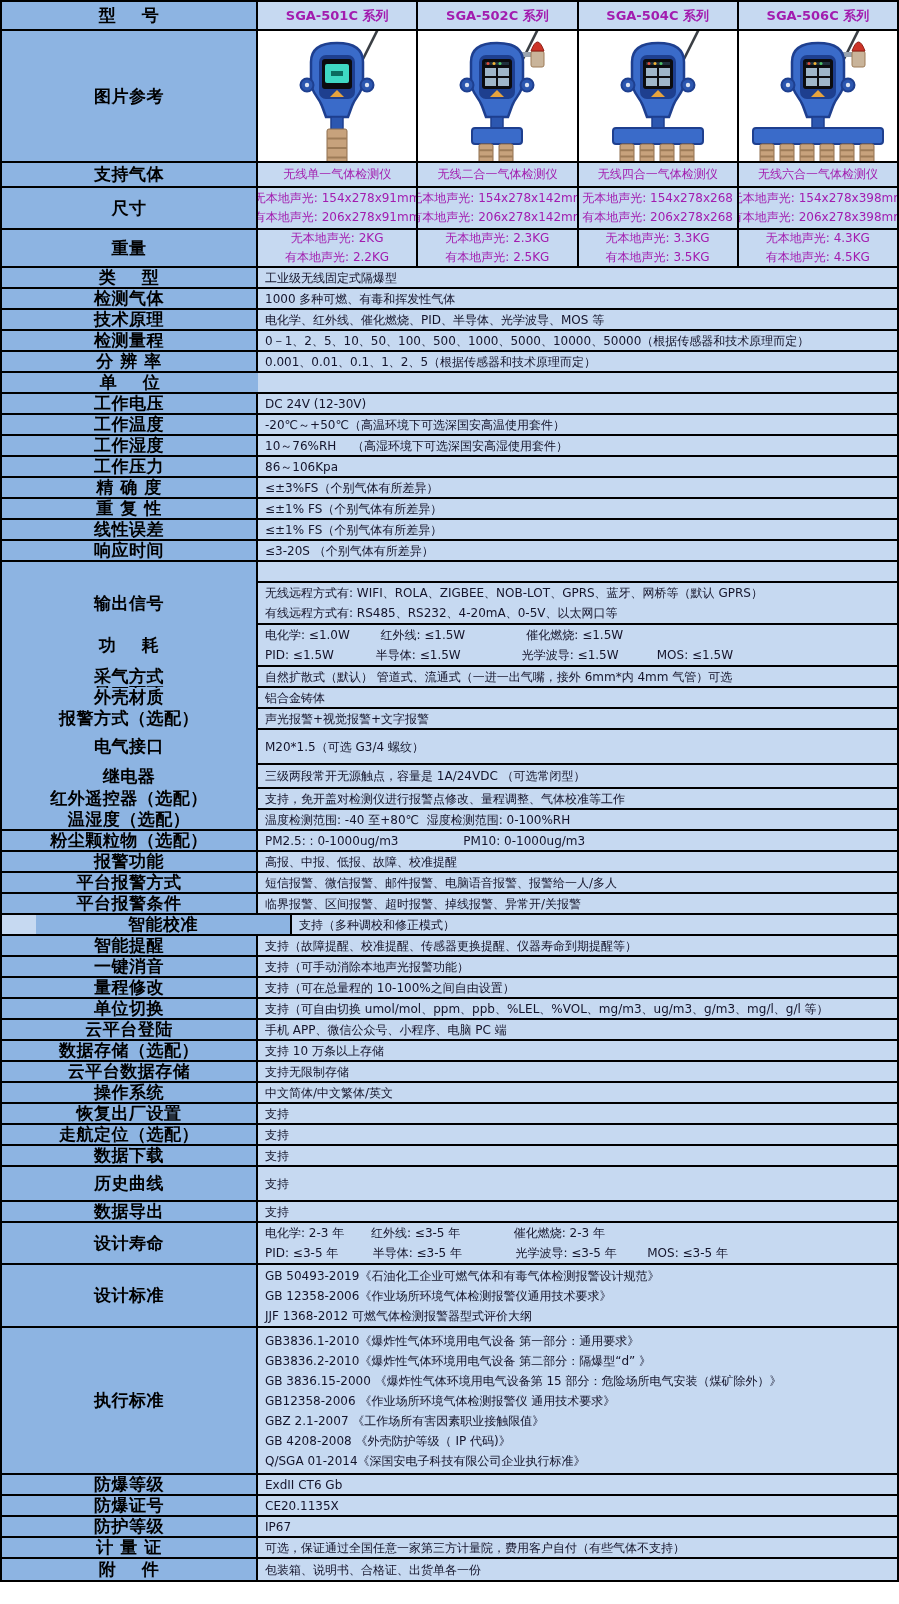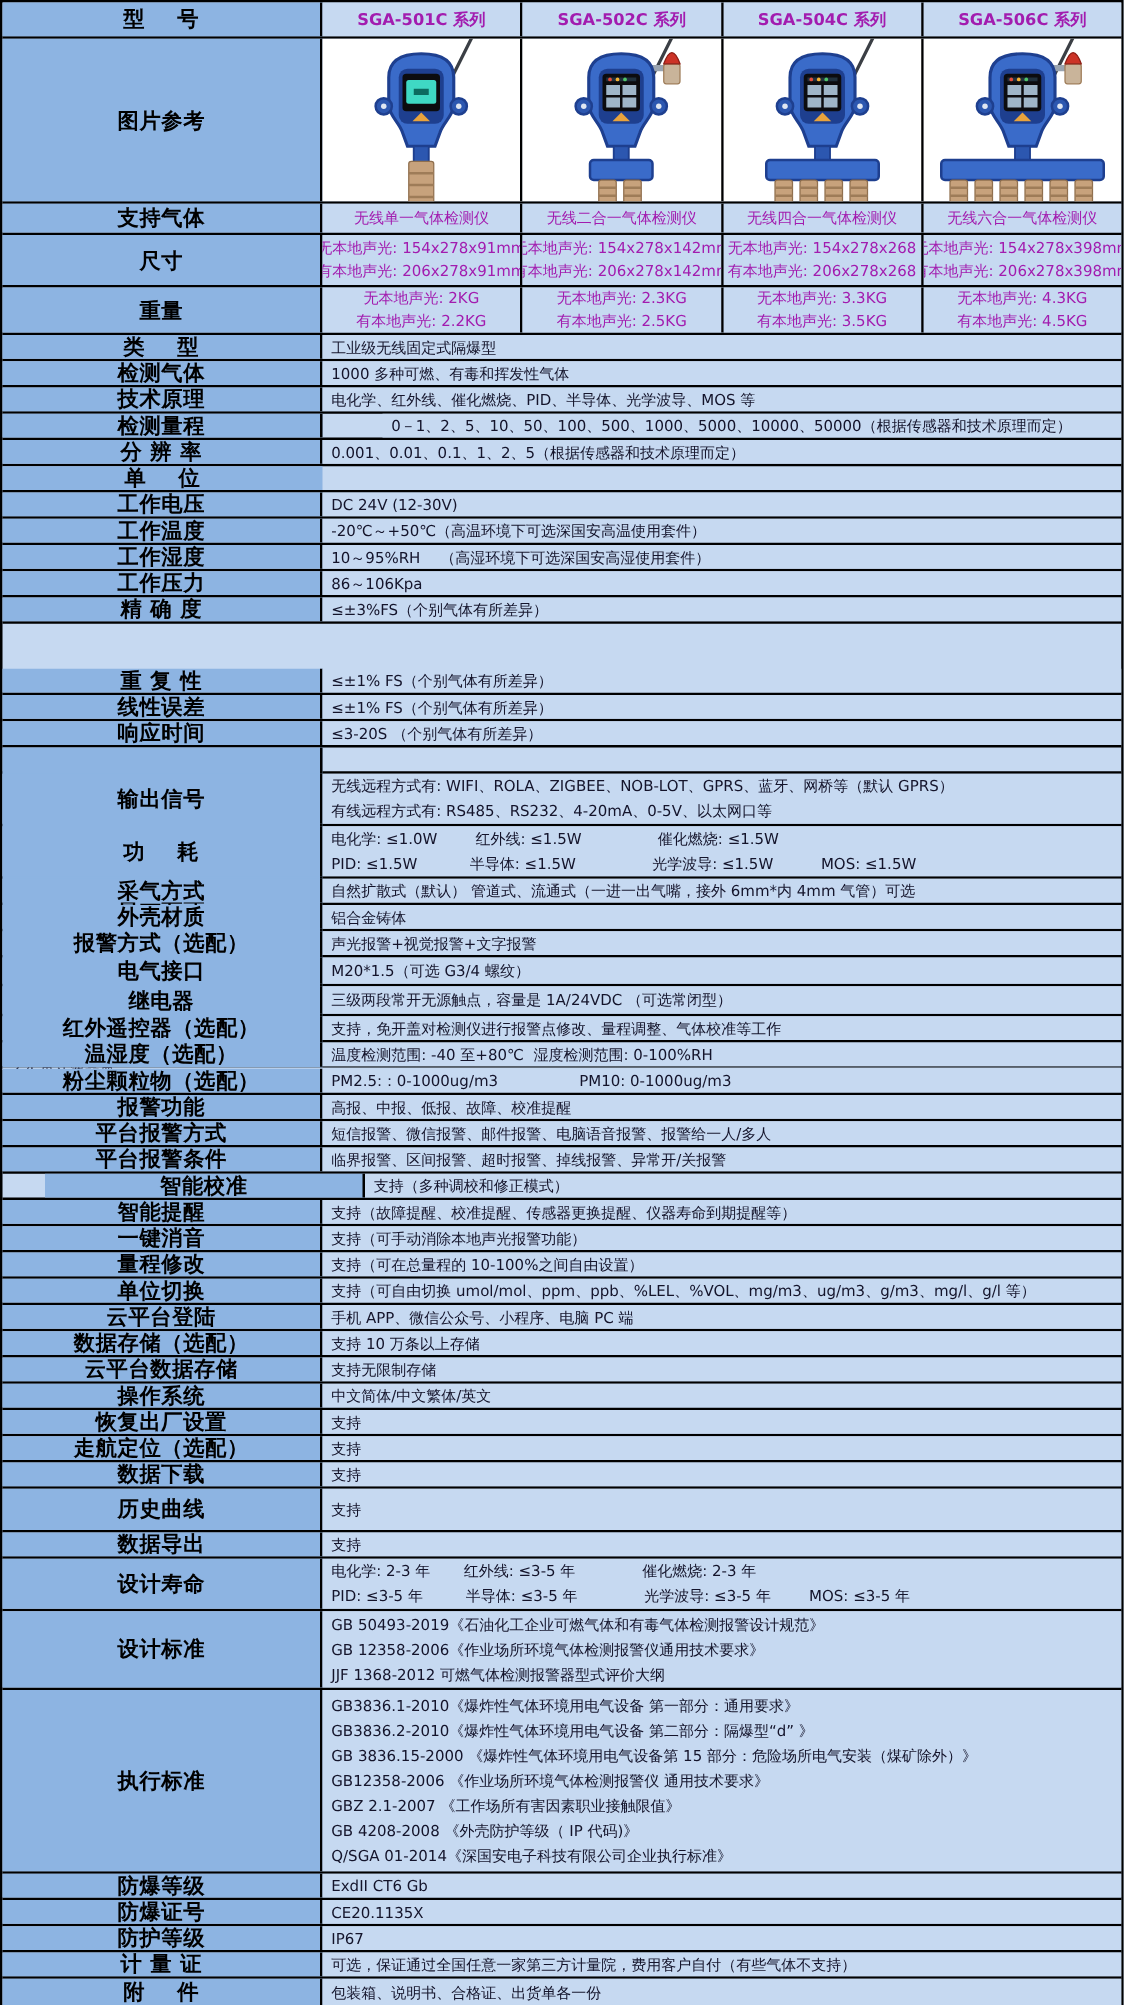--- a/index.html
+++ b/index.html
@@ -296,21 +296,21 @@
       </div><div class="row spec-row" style="height: 21px;">
         <div class="cell label">检测气体</div>
         <div class="cell value">
           <div class="line">1000 多种可燃、有毒和挥发性气体</div>
         </div>
       </div><div class="row spec-row" style="height: 21px;">
         <div class="cell label">技术原理</div>
         <div class="cell value">
           <div class="line">电化学、红外线、催化燃烧、PID、半导体、光学波导、MOS 等</div>
         </div>
-      </div><div class="row spec-row" style="height: 21px; gap: 48px;">
+      </div><div class="row spec-row" style="height: 21px;">
         <div class="cell label">检测量程</div>
         <div class="cell value">
           <div class="line">0－1、2、5、10、50、100、500、1000、5000、10000、50000（根据传感器和技术原理而定）</div>
         </div>
       </div><div class="row spec-row" style="height: 21px;">
         <div class="cell label">分 辨 率</div>
         <div class="cell value">
           <div class="line">0.001、0.01、0.1、1、2、5（根据传感器和技术原理而定）</div>
         </div>
       </div><div class="row spec-row" style="height: 21px;">
@@ -321,33 +321,33 @@
           <div class="line">DC 24V (12-30V)</div>
         </div>
       </div><div class="row spec-row" style="height: 21px;">
         <div class="cell label">工作温度</div>
         <div class="cell value">
           <div class="line">-20℃～+50℃（高温环境下可选深国安高温使用套件）</div>
         </div>
       </div><div class="row spec-row" style="height: 21px;">
         <div class="cell label">工作湿度</div>
         <div class="cell value">
-          <div class="line">10～95%RH　 （高湿环境下可选深国安高湿使用套件）</div>
+          <div class="line">10～76%RH　 （高湿环境下可选深国安高湿使用套件）</div>
         </div>
       </div><div class="row spec-row" style="height: 21px;">
         <div class="cell label">工作压力</div>
         <div class="cell value">
           <div class="line">86～106Kpa</div>
         </div>
       </div><div class="row spec-row" style="height: 21px;">
         <div class="cell label">精 确 度</div>
         <div class="cell value">
           <div class="line">≤±3%FS（个别气体有所差异）</div>
         </div>
-      </div><div class="row spec-row" style="height: 21px; margin-top: 36px;">
+      </div><div class="row spec-row" style="height: 21px;">
         <div class="cell label">重 复 性</div>
         <div class="cell value">
           <div class="line">≤±1% FS（个别气体有所差异）</div>
         </div>
       </div><div class="row spec-row" style="height: 21px;">
         <div class="cell label">线性误差</div>
         <div class="cell value">
           <div class="line">≤±1% FS（个别气体有所差异）</div>
         </div>
       </div><div class="row spec-row" style="height: 21px;">
@@ -380,21 +380,21 @@
       </div><div class="row spec-row" style="height: 21px;">
         <div class="cell label">外壳材质</div>
         <div class="cell value">
           <div class="line">铝合金铸体</div>
         </div>
       </div><div class="row spec-row" style="height: 21px;">
         <div class="cell label">报警方式（选配）</div>
         <div class="cell value">
           <div class="line">声光报警+视觉报警+文字报警</div>
         </div>
-      </div><div class="row spec-row" style="height: 23px;">
+      </div><div class="row spec-row" style="height: 35px;">
         <div class="cell label">电气接口</div>
         <div class="cell value">
           <div class="line">M20*1.5（可选 G3/4 螺纹）</div>
         </div>
       </div><div class="row spec-row" style="height: 24px;">
         <div class="cell label">继电器</div>
         <div class="cell value">
           <div class="line">三级两段常开无源触点，容量是 1A/24VDC （可选常闭型）</div>
         </div>
       </div><div class="row spec-row" style="height: 21px;">

